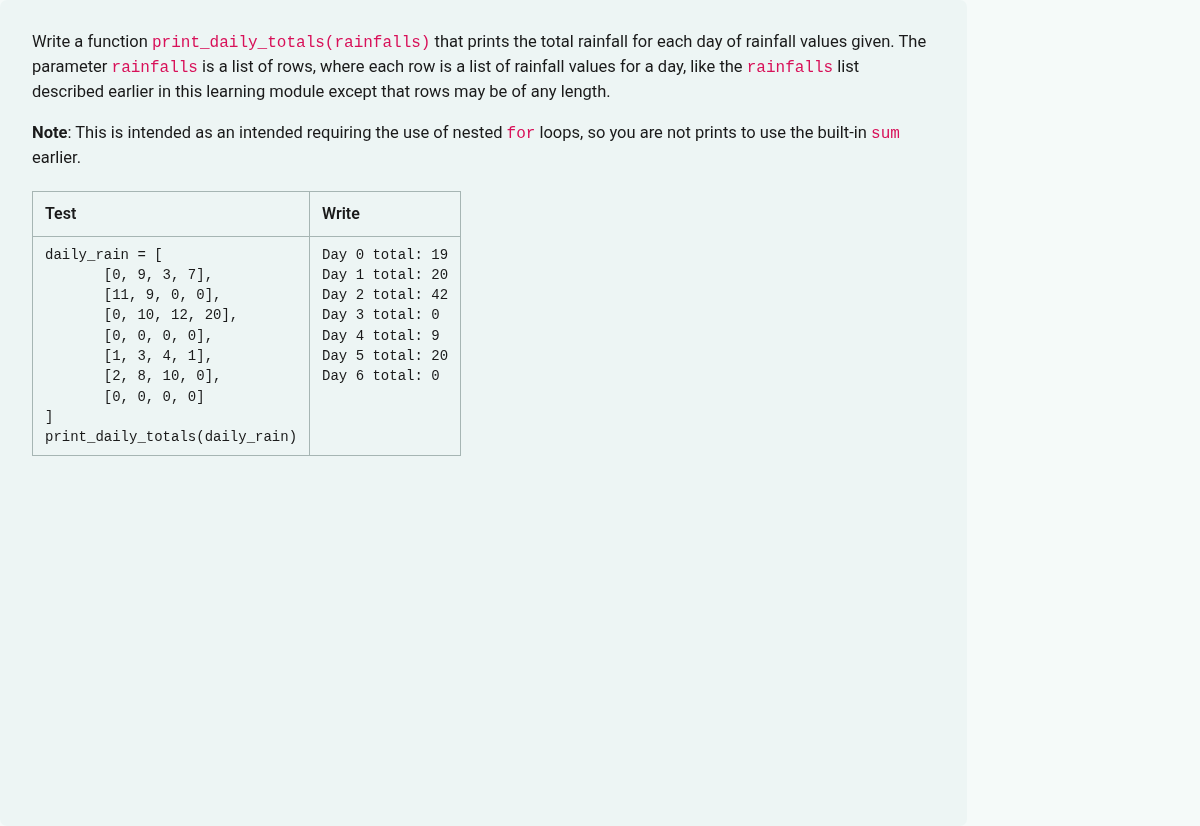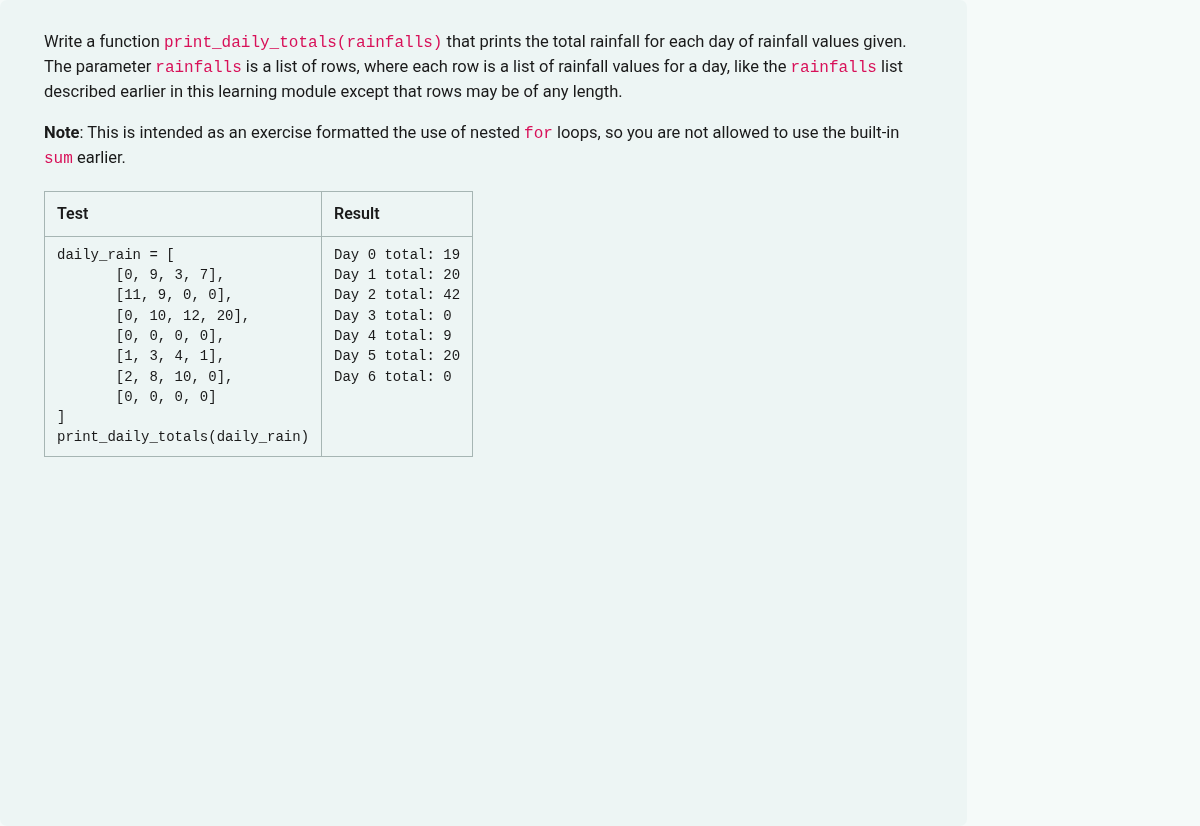--- a/index.html
+++ b/index.html
@@ -6,21 +6,21 @@
       margin: 0;
       padding: 0;
       background: #f5faf9;
       font-family: -apple-system, BlinkMacSystemFont, "Segoe UI", Roboto, Helvetica, Arial, sans-serif;
       font-size: 16px;
       color: #1a1a1a;
       line-height: 1.5;
     }
     .container {
       background: #edf5f4;
-      padding: 30px 44px;
+      padding: 30px 32px;
       width: 967px;
       box-sizing: border-box;
       min-height: 826px;
       border-radius: 7px;
     }
     .paragraph {
       margin: 0 0 16px 0;
       font-size: 16.5px;
     }
     .code-inline {
@@ -66,29 +66,29 @@
 <body>
 
 <div class="container">
 
   <p class="paragraph">
     <span>Write a function </span><span class="code-inline">print_daily_totals(rainfalls)</span><span> that prints the total rainfall for each day of rainfall values given. The parameter </span><span class="code-inline">rainfalls</span><span> is a list of rows, where each row is a list of rainfall values for a day, like the </span><span class="code-inline">rainfalls</span><span> list described earlier in this learning module except that rows may be of any length.</span>
   </p>
 
 
   <p class="paragraph">
-    <span class="bold">Note</span><span>: This is intended as an exercise formatted the use of nested </span><span class="code-inline">for</span><span> loops, so you are not allowed to use the built-in </span><span class="code-inline">sum</span><span> earlier.</span>
+    <span class="bold">Note</span><span>: This is intended as an intended requiring the use of nested </span><span class="code-inline">for</span><span> loops, so you are not prints to use the built-in </span><span class="code-inline">sum</span><span> earlier.</span>
   </p>
 
 
   <table class="example-table">
     <thead>
       <tr>
         <th>Test</th>
-        <th>Result</th>
+        <th>Write</th>
       </tr>
     </thead>
     <tbody>
       <tr>
         <td>daily_rain = [
        [0, 9, 3, 7],
        [11, 9, 0, 0],
        [0, 10, 12, 20],
        [0, 0, 0, 0],
        [1, 3, 4, 1],

